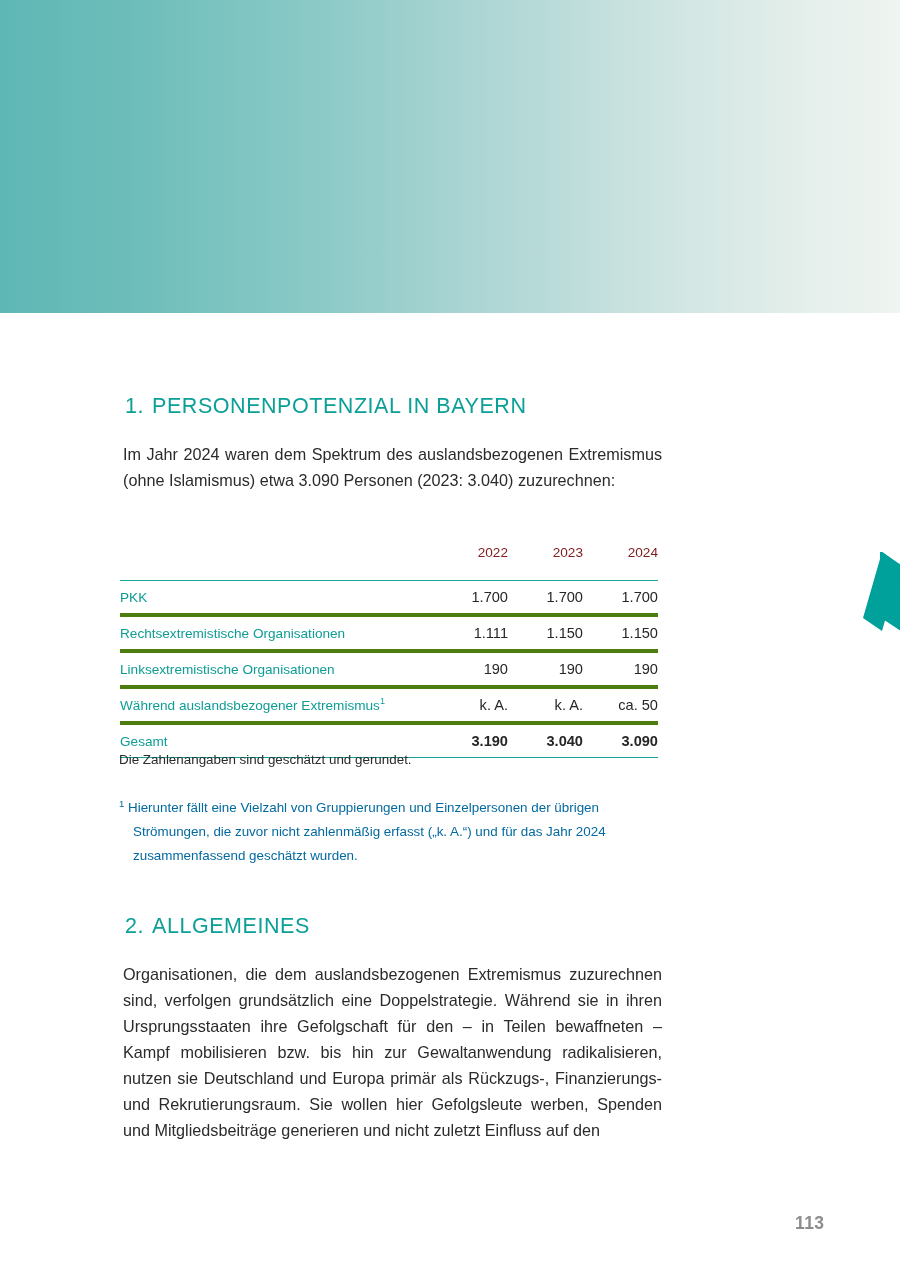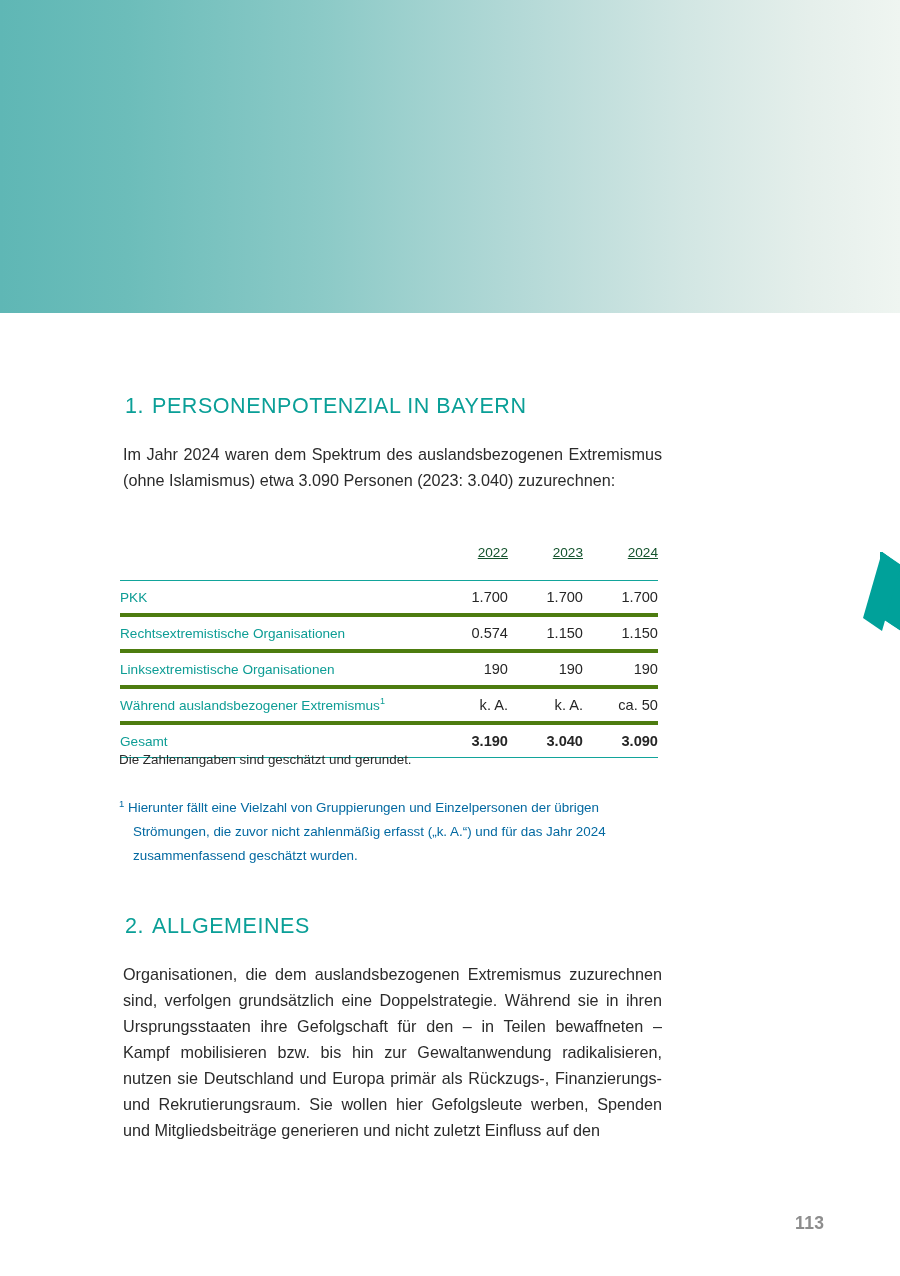--- a/index.html
+++ b/index.html
@@ -85,27 +85,26 @@
     width: 538px;
     border-collapse: collapse;
     font-size: 13.4px;
   }
   .potential-table th,
   .potential-table td {
     padding: 0;
     vertical-align: middle;
   }
   .potential-table thead th {
-    color: #14532d;
+    color: #7f1d1d;
     font-weight: 400;
     font-size: 13.6px;
     height: 28px;
     text-align: right;
     padding-bottom: 14px;
-    text-decoration: underline;
   }
   .potential-table thead th.col-label { text-align: left; }
   .potential-table thead tr {
     border-bottom: 1.6px solid #12a49b;
   }
   .potential-table tbody tr {
     border-bottom: 4px solid #4d7c0f;
   }
   .potential-table tbody tr.total-row {
     border-bottom: 1.6px solid #12a49b;
@@ -211,21 +210,21 @@
       </thead>
       <tbody>
         <tr>
           <td class="row-label">PKK</td>
           <td>1.700</td>
           <td>1.700</td>
           <td>1.700</td>
         </tr>
         <tr>
           <td class="row-label">Rechtsextremistische Organisationen</td>
-          <td>0.574</td>
+          <td>1.111</td>
           <td>1.150</td>
           <td>1.150</td>
         </tr>
         <tr>
           <td class="row-label">Linksextremistische Organisationen</td>
           <td>190</td>
           <td>190</td>
           <td>190</td>
         </tr>
         <tr>

